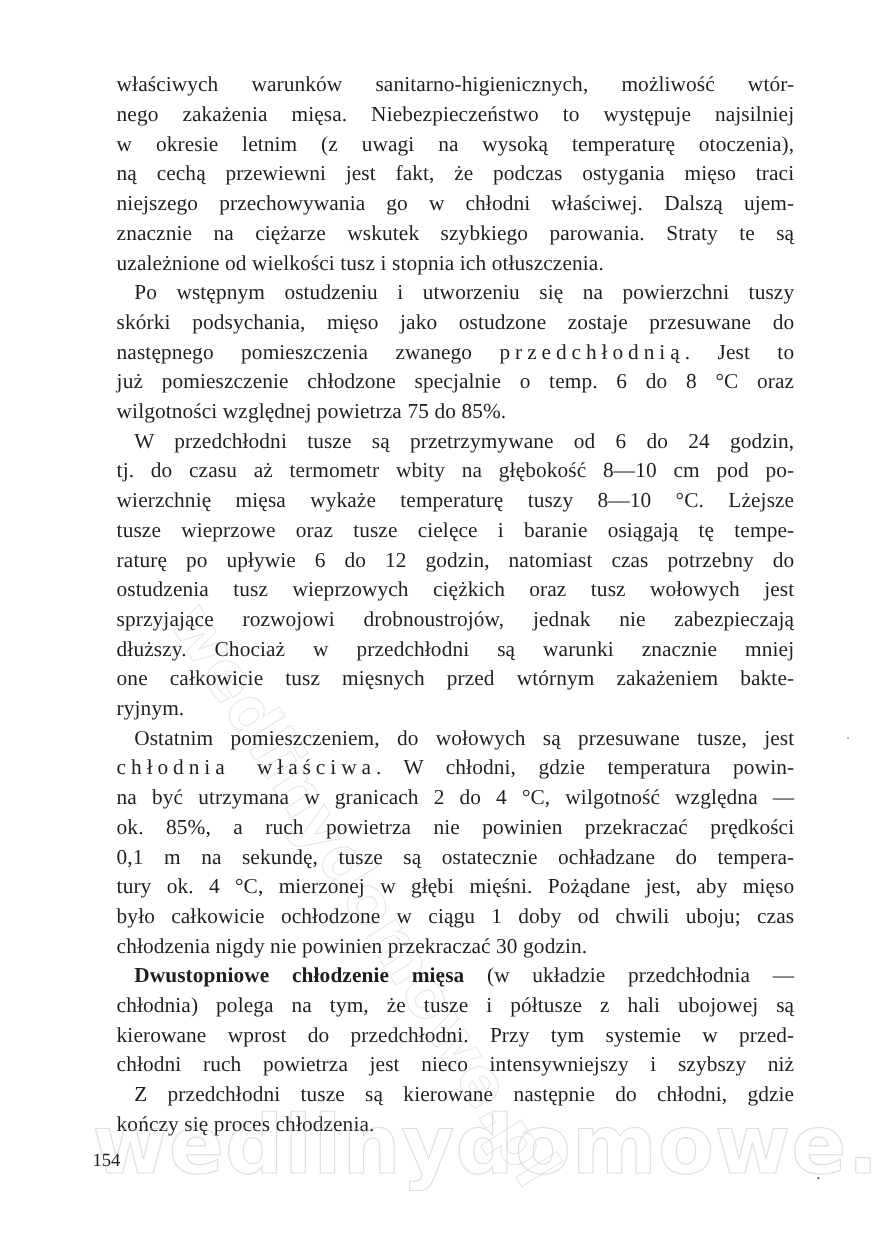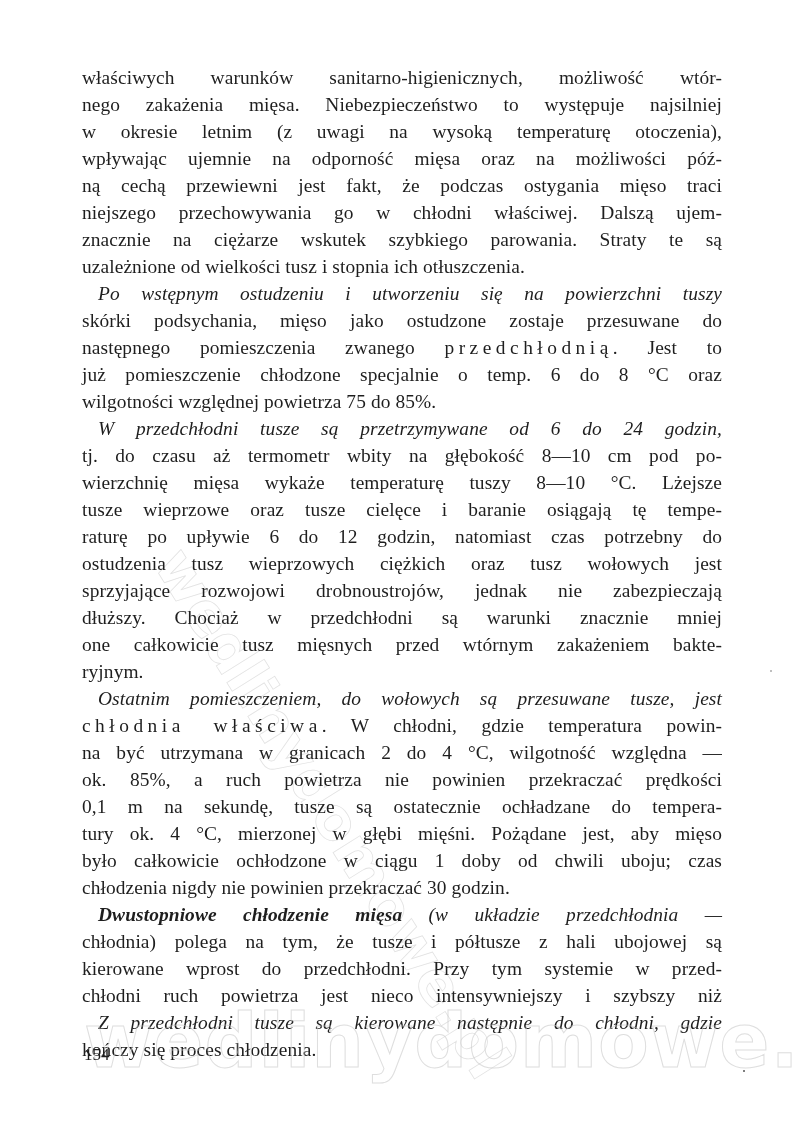--- a/index.html
+++ b/index.html
@@ -4,23 +4,23 @@
 <style>
   html, body { margin: 0; padding: 0; }
   body {
     width: 800px; height: 1123px; background: #ffffff; position: relative; overflow: hidden;
     font-family: "Liberation Serif", "DejaVu Serif", serif; color: #1e1e1e;
   }
   .page {
     position: absolute; left: 82px; top: 64px; width: 640px;
     font-size: 19.4px; line-height: 27px; letter-spacing: 0.1px;
   }
-  .line { display: block; white-space: nowrap; text-align: justify; text-align-last: justify; height: 27px; }
+  .line { display: block; white-space: nowrap; text-align: justify; text-align-last: justify; height: 27px; margin-left: 24px; }
   .line.last { text-align-last: left; }
-  .line.indent { padding-left: 16px; font-style: italic; }
+  .line.indent { padding-left: 16px; }
   .spaced { letter-spacing: 4.5px; }
   .bold { font-weight: bold; }
   .page-number {
     position: absolute; left: 84px; top: 1045px; font-size: 17px;
     font-family: "Liberation Serif", serif; color: #1e1e1e;
   }
   .footer-watermark {
     position: absolute; left: 84px; top: 1004px; width: 640px;
     font-family: "DejaVu Sans", sans-serif; font-weight: bold; font-size: 74px; line-height: 74px;
     color: rgba(255,255,255,0.0); -webkit-text-stroke: 1px rgba(200,200,200,0.6);
@@ -38,21 +38,20 @@
 </head>
 <body>
 
 <div class="diag-watermark">wedlinydomowe.pl</div>
 
 <div class="page">
 
   <span class="line">właściwych warunków sanitarno-higienicznych, możliwość wtór-</span>
   <span class="line">nego zakażenia mięsa. Niebezpieczeństwo to występuje najsilniej</span>
   <span class="line">w okresie letnim (z uwagi na wysoką temperaturę otoczenia),</span>
-  <span class="line">wpływając ujemnie na odporność mięsa oraz na możliwości póź-</span>
   <span class="line">ną cechą przewiewni jest fakt, że podczas ostygania mięso traci</span>
   <span class="line">niejszego przechowywania go w chłodni właściwej. Dalszą ujem-</span>
   <span class="line">znacznie na ciężarze wskutek szybkiego parowania. Straty te są</span>
   <span class="line last">uzależnione od wielkości tusz i stopnia ich otłuszczenia.</span>
 
   <span class="line indent">Po wstępnym ostudzeniu i utworzeniu się na powierzchni tuszy</span>
   <span class="line">skórki podsychania, mięso jako ostudzone zostaje przesuwane do</span>
   <span class="line"><span>następnego pomieszczenia zwanego </span><span class="spaced">przedchłodnią</span><span>. Jest to</span></span>
   <span class="line">już pomieszczenie chłodzone specjalnie o temp. 6 do 8 °C oraz</span>
   <span class="line last">wilgotności względnej powietrza 75 do 85%.</span>

